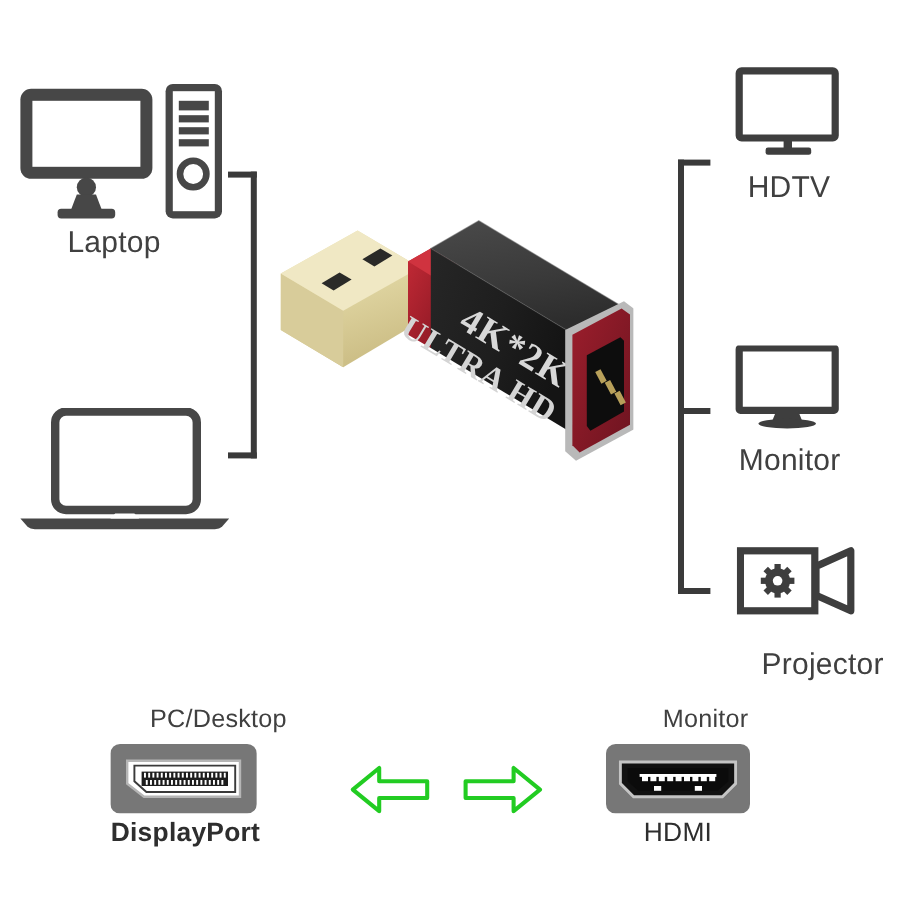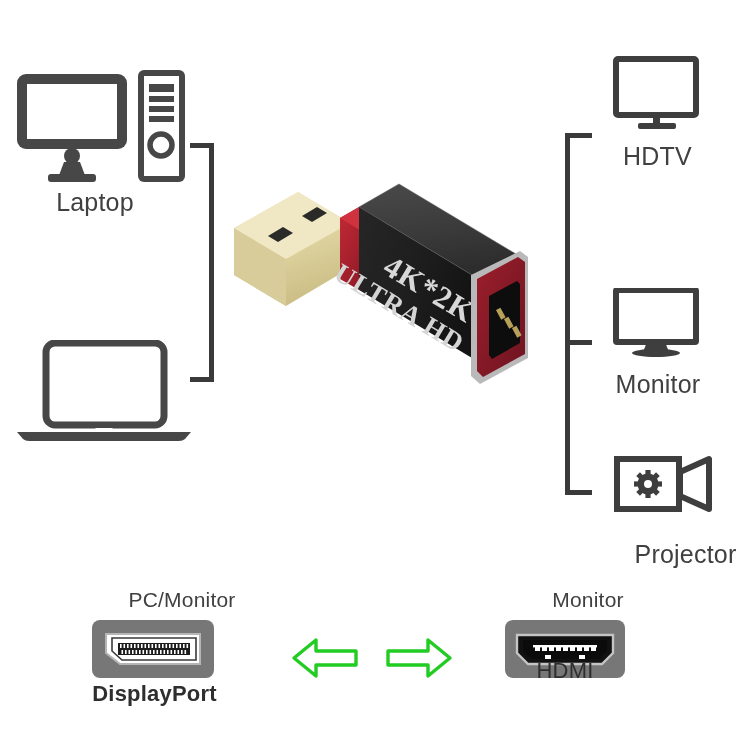--- a/index.html
+++ b/index.html
@@ -183,21 +183,21 @@
           <rect x="-2.6" y="8" width="5.2" height="6" transform="rotate(45)"></rect>
           <rect x="-14" y="-2.6" width="6" height="5.2" transform="rotate(45)"></rect>
           <rect x="8" y="-2.6" width="6" height="5.2" transform="rotate(45)"></rect>
         </g>
         <circle cx="0" cy="0" r="4" fill="#ffffff"></circle>
       </g>
     </svg>
   </div>
   <div class="label" style="left:598px;top:540px;width:175px;">Projector</div>
 
-  <div class="label small" style="left:82px;top:588px;width:200px;">PC/Monitor</div>
+  <div class="label small" style="left:82px;top:588px;width:200px;">PC/Desktop</div>
 
   <div class="ico" style="left:92px;top:620px;">
     <svg width="122" height="58" viewBox="0 0 122 58">
       <rect x="0" y="0" width="122" height="58" rx="8" fill="#777777"></rect>
       <path d="M14 14 L108 14 L108 44 L28 44 L14 33 Z" fill="#ffffff" stroke="#b5b5b5" stroke-width="2"></path>
       <path d="M20 18 L104 18 L104 40 L30 40 L20 31 Z" fill="#ffffff" stroke="#3a3a3a" stroke-width="1.6"></path>
       <rect x="26" y="23" width="72" height="12" fill="#1c1c1c"></rect>
       <g fill="#ffffff">
         <rect x="28" y="24" width="1.6" height="4"></rect>
           <rect x="31.5" y="24" width="1.6" height="4"></rect>
@@ -272,15 +272,15 @@
         <rect x="65" y="25" width="5" height="6"></rect>
         <rect x="72" y="25" width="5" height="6"></rect>
         <rect x="79" y="25" width="5" height="6"></rect>
         <rect x="86" y="25" width="5" height="6"></rect>
       </g>
       <rect x="28" y="25" width="64" height="2.4" fill="#ffffff"></rect>
       <rect x="40" y="35" width="6" height="4" fill="#ffffff"></rect>
       <rect x="74" y="35" width="6" height="4" fill="#ffffff"></rect>
     </svg>
   </div>
-  <div class="label bot" style="left:505px;top:658px;width:120px;">HDMI</div>
+  <div class="label bot" style="left:505px;top:681px;width:120px;">HDMI</div>
 
 </div>
 
 </body></html>

